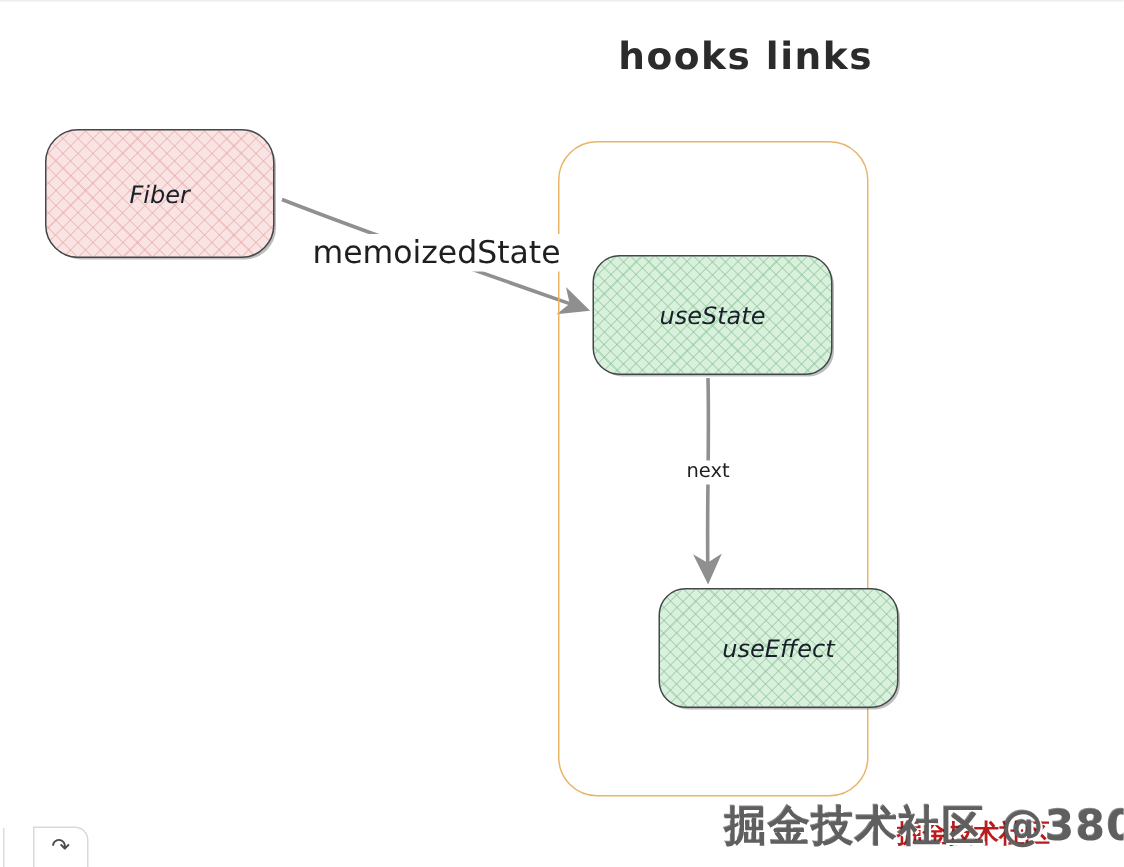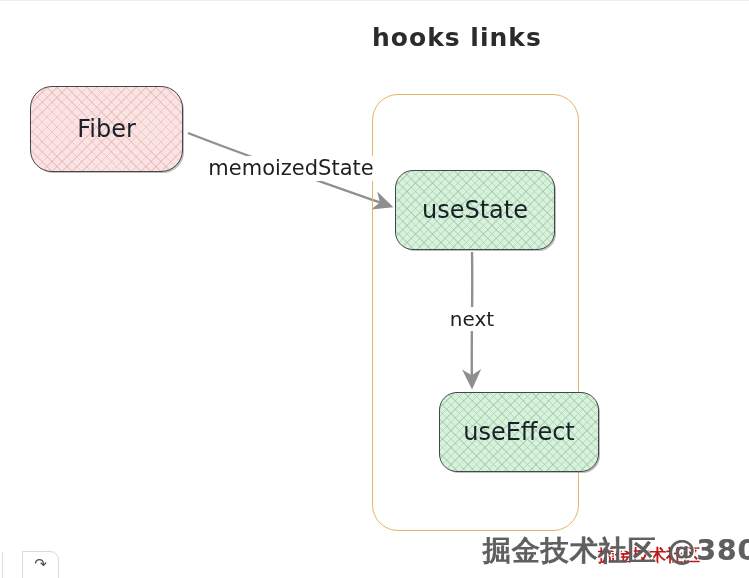--- a/index.html
+++ b/index.html
@@ -9,35 +9,36 @@
     width: 749px; height: 578px;
     background: #ffffff;
     border-top: 1px solid #ececec;
     overflow: hidden;
     font-family: "DejaVu Sans", sans-serif;
     color: #1f1f1f;
   }
   .title {
     position: absolute;
     left: 372px; top: 22px; width: 210px;
-    text-align: left;
+    text-align: right;
     font-size: 25px;
     font-weight: 600;
     letter-spacing: 1px;
     color: #2b2b2b;
   }
   
   .node {
     position: absolute;
     border: 1.7px solid #43464a;
     display: flex;
     align-items: center;
     justify-content: center;
-    font-size: 24px;
+    font-size: 16px;
     color: #18202a;
+    font-style: italic;
   }
   .node-fiber {
     left: 30px; top: 85px; width: 153px; height: 86px;
     border-radius: 22px;
     background-color: #f9e3e3;
     background-image:
       repeating-linear-gradient(45deg, rgba(228,160,160,0.40) 0 1px, transparent 1px 7px),
       repeating-linear-gradient(-45deg, rgba(228,160,160,0.40) 0 1px, transparent 1px 7px);
     box-shadow: 2px 2px 0 -1px rgba(110,110,110,0.45);
   }
@@ -70,21 +71,21 @@
     text-align: center;
     color: #1f1f1f;
     line-height: 1.2;
   }
   .label-memoized {
     left: 208px; top: 155px; width: 166px;
     font-size: 21px;
   }
   .label-next {
     left: 442px; top: 306px; width: 60px;
-    font-size: 20px;
+    font-size: 13px;
   }
   .watermark {
     position: absolute;
     left: 483px; top: 531px;
     font-size: 28px;
     font-weight: 700;
     letter-spacing: 1px;
     color: #5f5f5f;
     text-shadow: 1.5px 1.5px 0 #ffffff, -0.5px -0.5px 0 rgba(40,40,40,0.55);
     white-space: nowrap;

